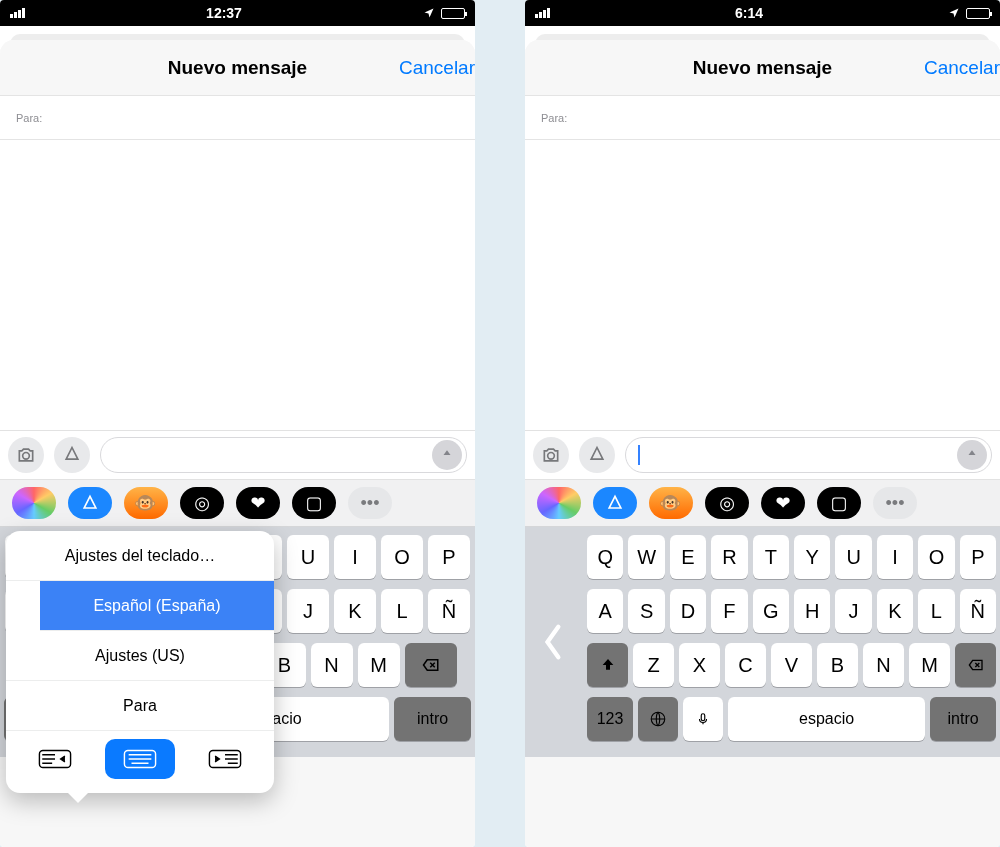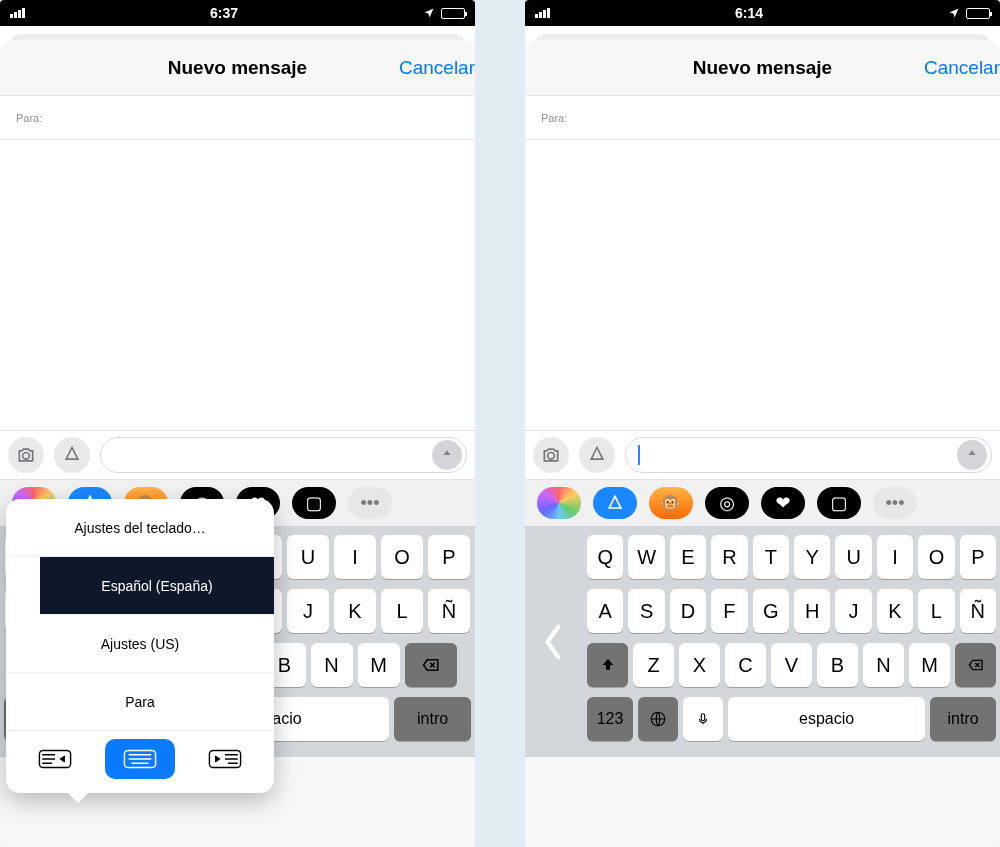--- a/index.html
+++ b/index.html
@@ -108,24 +108,24 @@
     position: absolute; left: 6px; bottom: 58px; width: 268px;
     background: #fff; border-radius: 14px; box-shadow: 0 8px 24px rgba(0,0,0,.25);
     overflow: visible; z-index: 20;
   }
   .popup::after{
     content:""; position:absolute; left:60px; bottom:-10px;
     border-left:12px solid transparent; border-right:12px solid transparent;
     border-top:12px solid #fff;
   }
   .popup .item {
-    height: 58px; display:flex; align-items:center; justify-content:center;
-    font-size:14px; border-bottom:1px solid #eceded; color:#000;
-  }
-  .popup .item.selected { background:#0f172a; color:#fff;margin-left:34px; }
+    height: 50px; display:flex; align-items:center; justify-content:center;
+    font-size:16px; border-bottom:1px solid #eceded; color:#000;
+  }
+  .popup .item.selected { background:#3b82f6; color:#fff;margin-left:34px; }
   .popup .dockrow { display:flex; align-items:center; justify-content:space-around; padding:8px 6px 14px 6px; }
   .dockbtn {
     width:70px; height:40px; border-radius:10px; display:flex; align-items:center;
     justify-content:center; background:#fff;
   }
   .dockbtn.sel { background:#0a7aff; color:#fff; }
 
   
   .onehand { display:flex; }
   .handle {
@@ -145,21 +145,21 @@
 <div class="phone left">
   <div class="statusbar">
     <div class="sb-left">
       <span class="signal">
             <span></span>
             <span></span>
             <span></span>
             <span></span>
           </span>
     </div>
-    <div class="sb-center">6:37</div>
+    <div class="sb-center">12:37</div>
     <div class="sb-right">
       <span>
         <svg width="12" height="12" viewBox="0 0 24 24" fill="#fff">
               <path d="M21 3L3 11l8 2 2 8z"></path>
             </svg>
       </span>
       <span class="battery"><span class="fill"></span></span>
     </div>
   </div>
 

